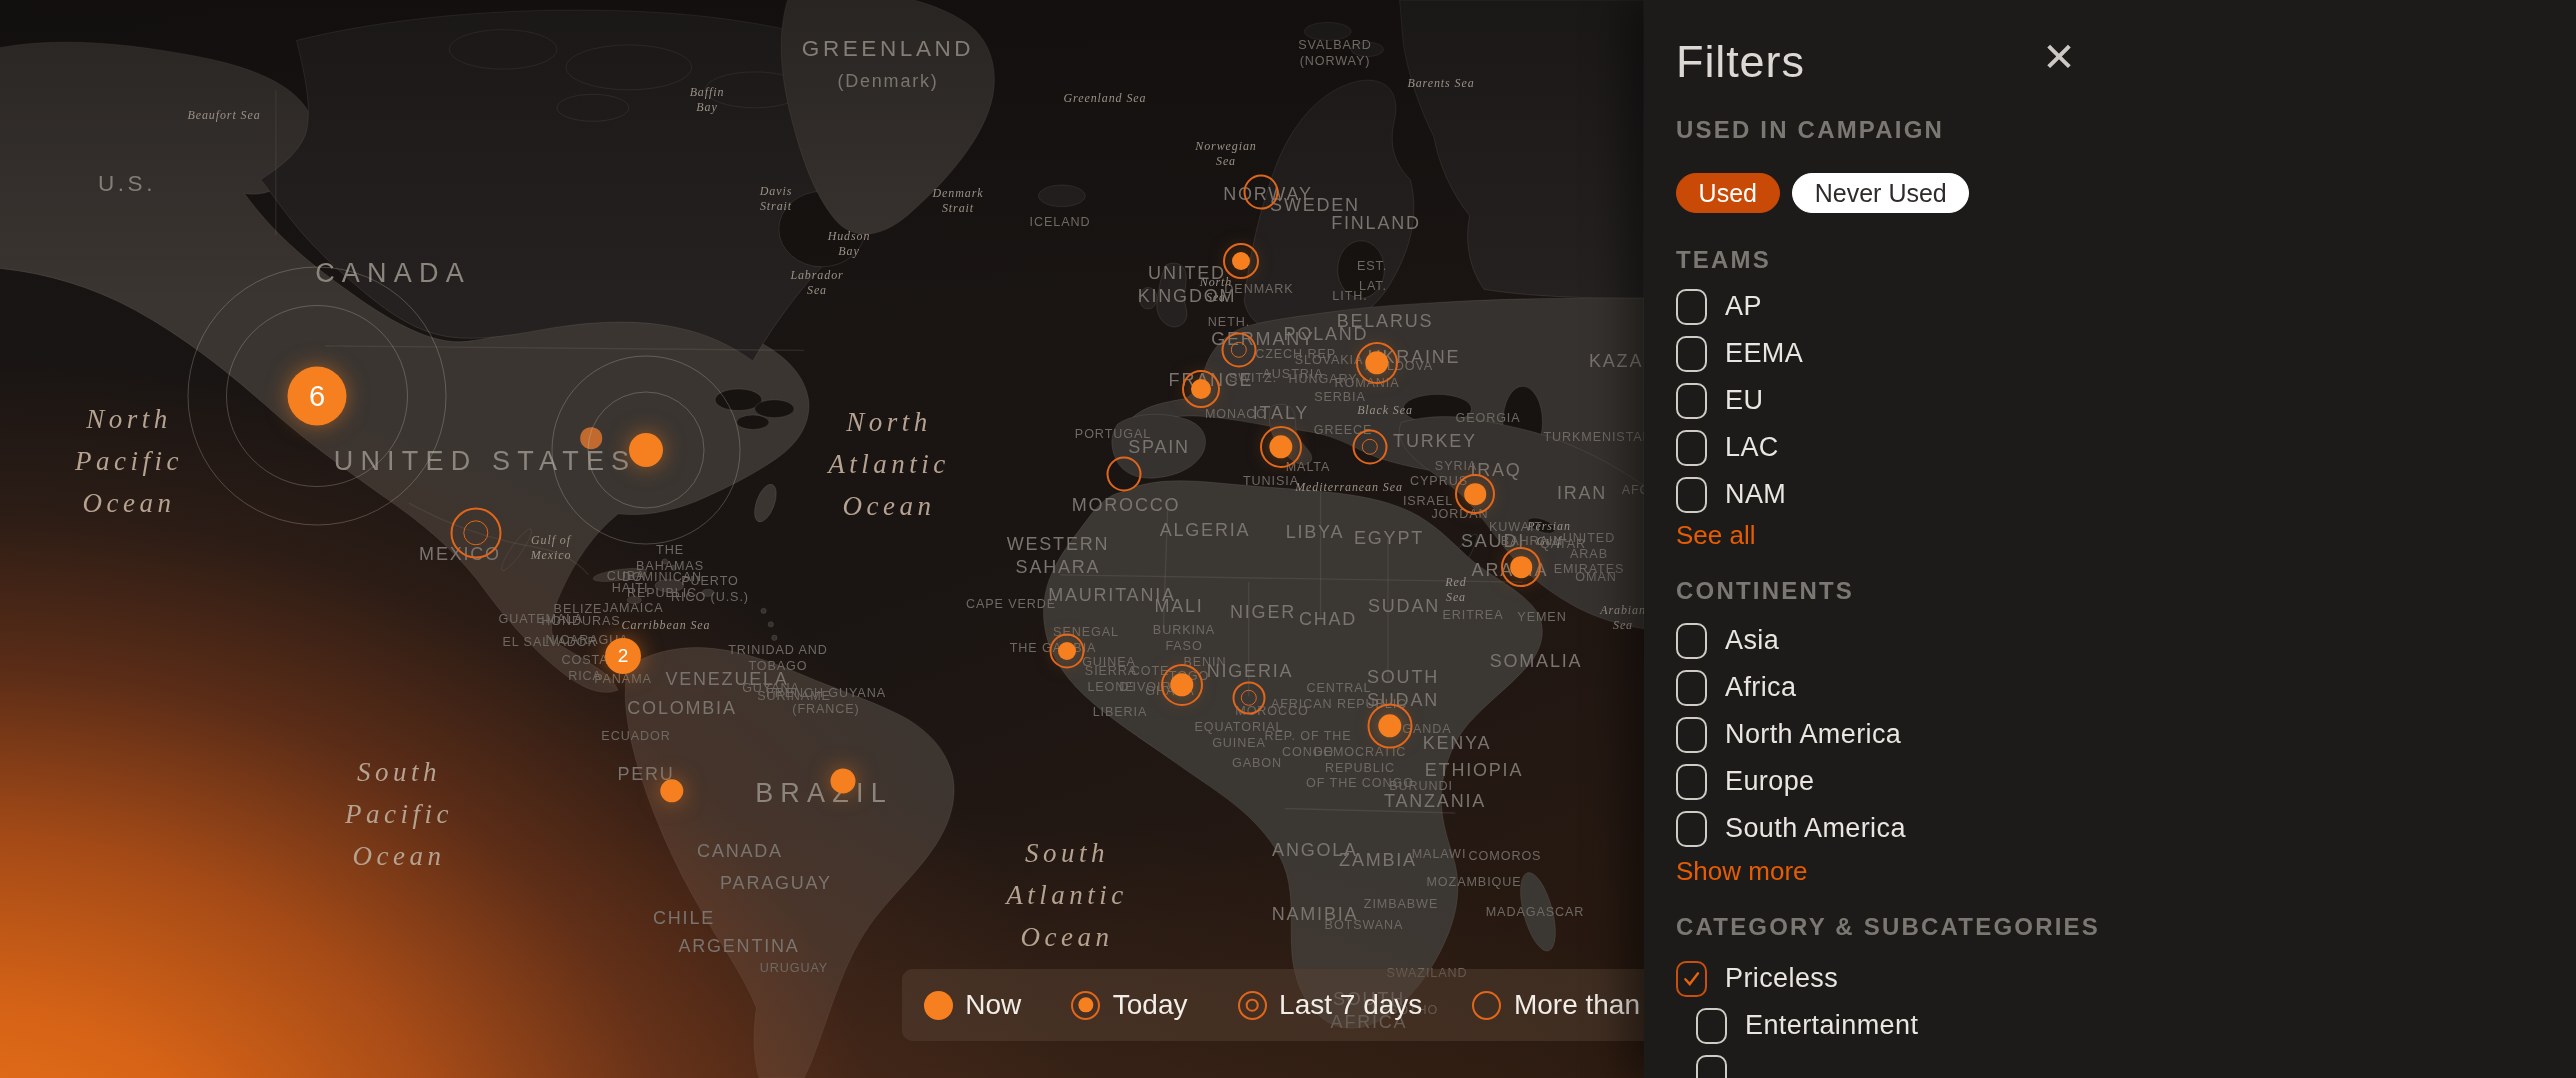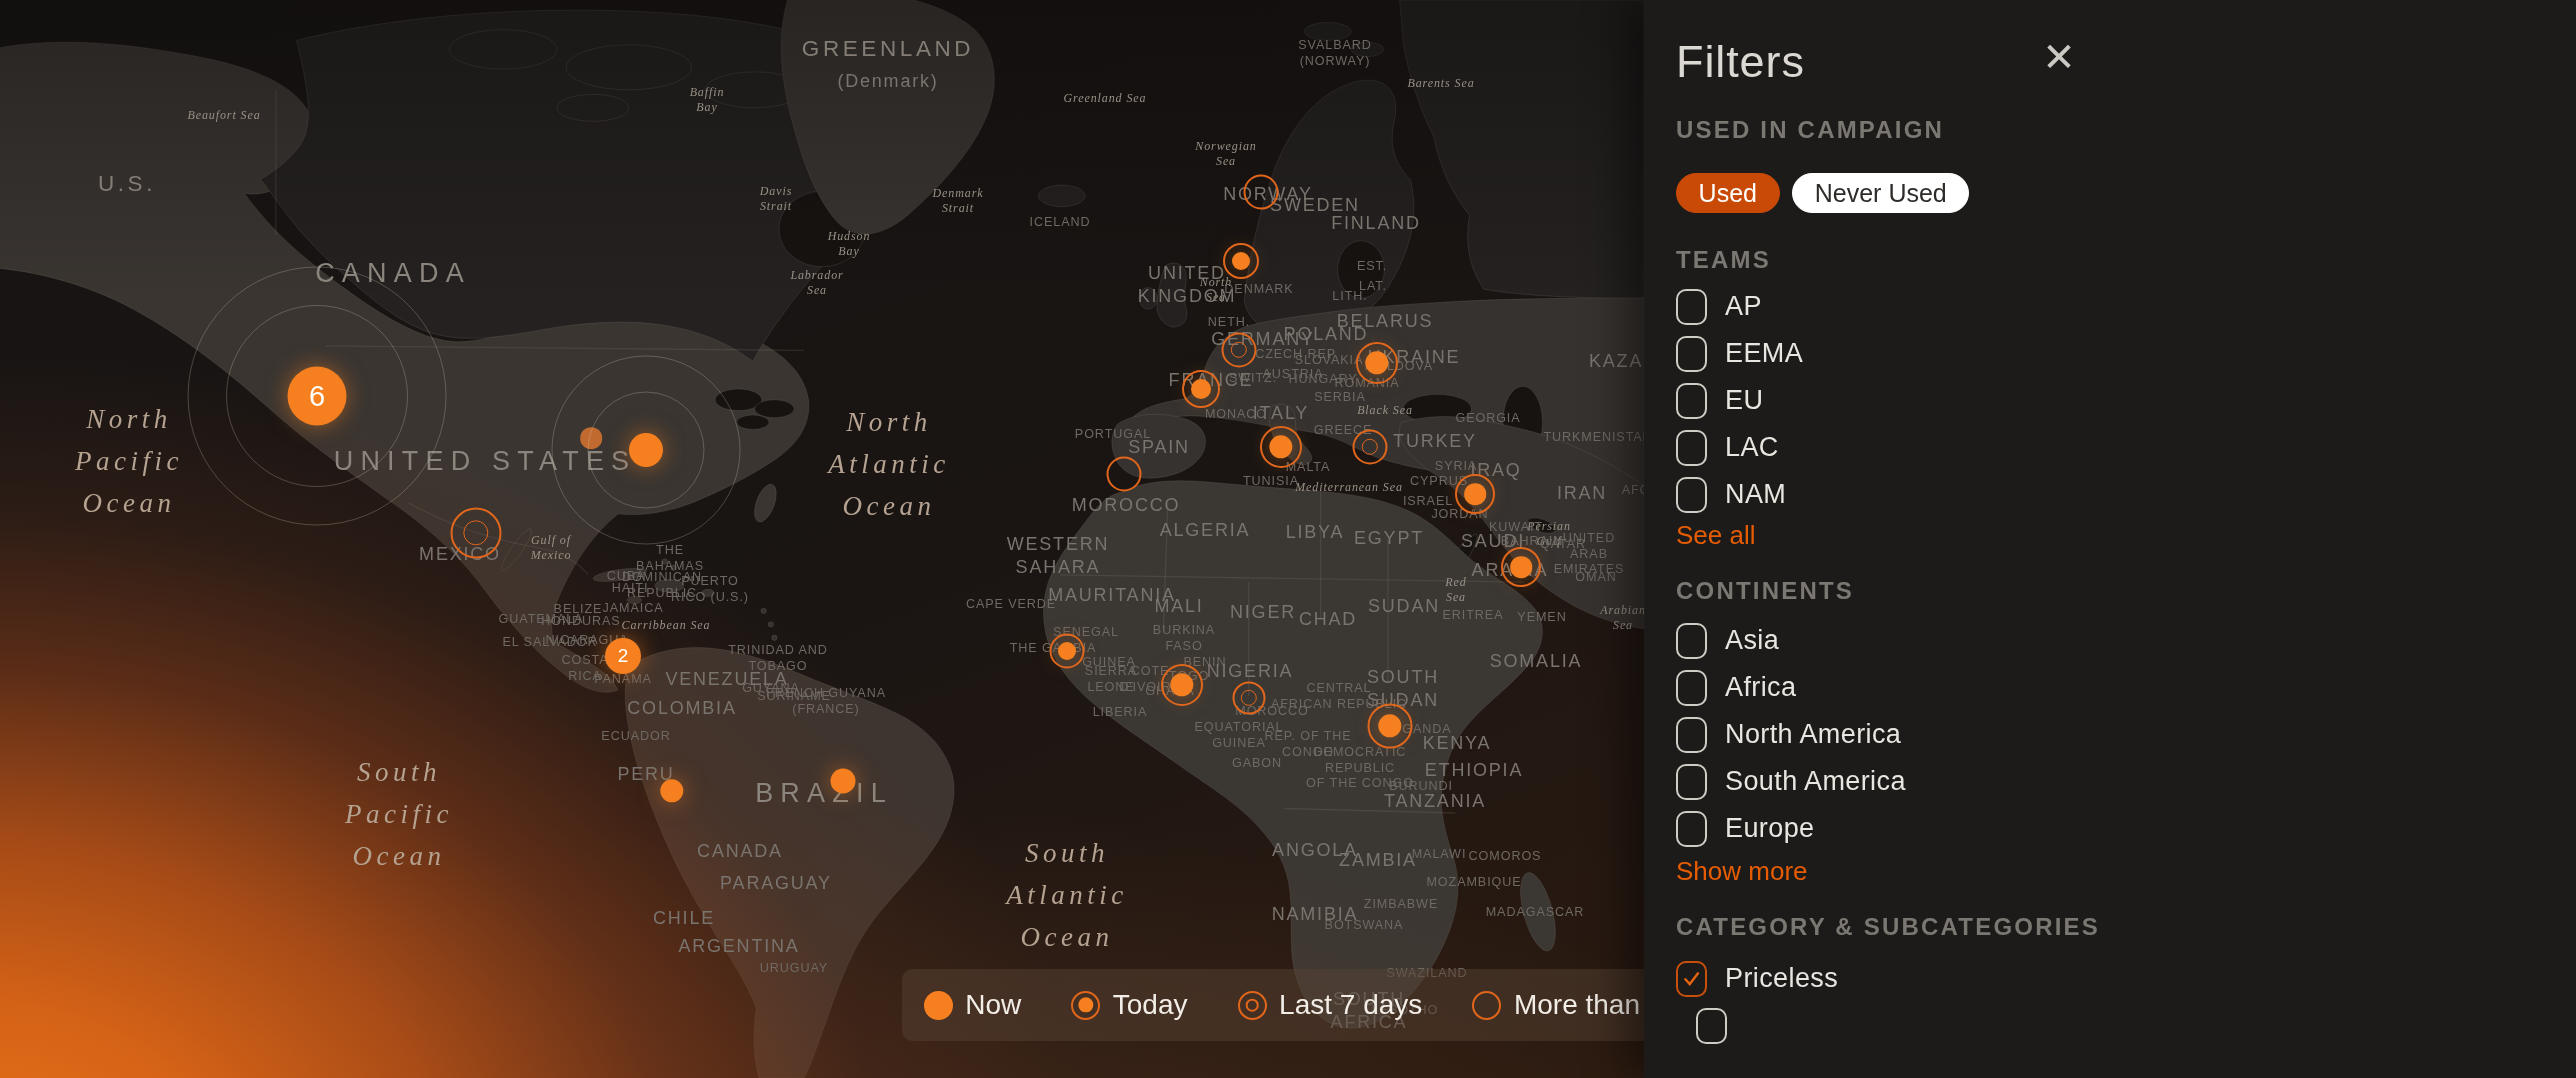--- a/index.html
+++ b/index.html
@@ -497,38 +497,42 @@
         <div class="chk-row">
           <span class="chk"></span>
           <span class="chk-label">Africa</span>
         </div>
         <div class="chk-row">
           <span class="chk"></span>
           <span class="chk-label">North America</span>
         </div>
         <div class="chk-row">
           <span class="chk"></span>
+          <span class="chk-label">Europe</span>
+        </div>
+        <div class="chk-row">
+          <span class="chk"></span>
           <span class="chk-label">South America</span>
-        </div>
-        <div class="chk-row">
-          <span class="chk"></span>
-          <span class="chk-label">Europe</span>
         </div>
       </div>
     <div class="link link--show">Show more</div>
 
     <h2 class="sec-label sec-label--cat">CATEGORY &amp; SUBCATEGORIES</h2>
     <div class="chk-list chk-list--cat" id="category-list">
         <div class="chk-row">
           <span class="chk chk--checked">
             <svg viewBox="0 0 24 24">
               <path d="M5.5 12.5l4.5 5 8.5-11" fill="none" stroke="#e8650f" stroke-width="2.4" stroke-linecap="round"></path>
             </svg>
           </span>
           <span class="chk-label">Priceless</span>
         </div>
         <div class="chk-row chk-row--indent">
           <span class="chk"></span>
+          <span class="chk-label">Entertainment</span>
+        </div>
+        <div class="chk-row chk-row--indent">
+          <span class="chk"></span>
         </div>
       </div>
   </aside>
 </div>
 
 
 </body></html>

